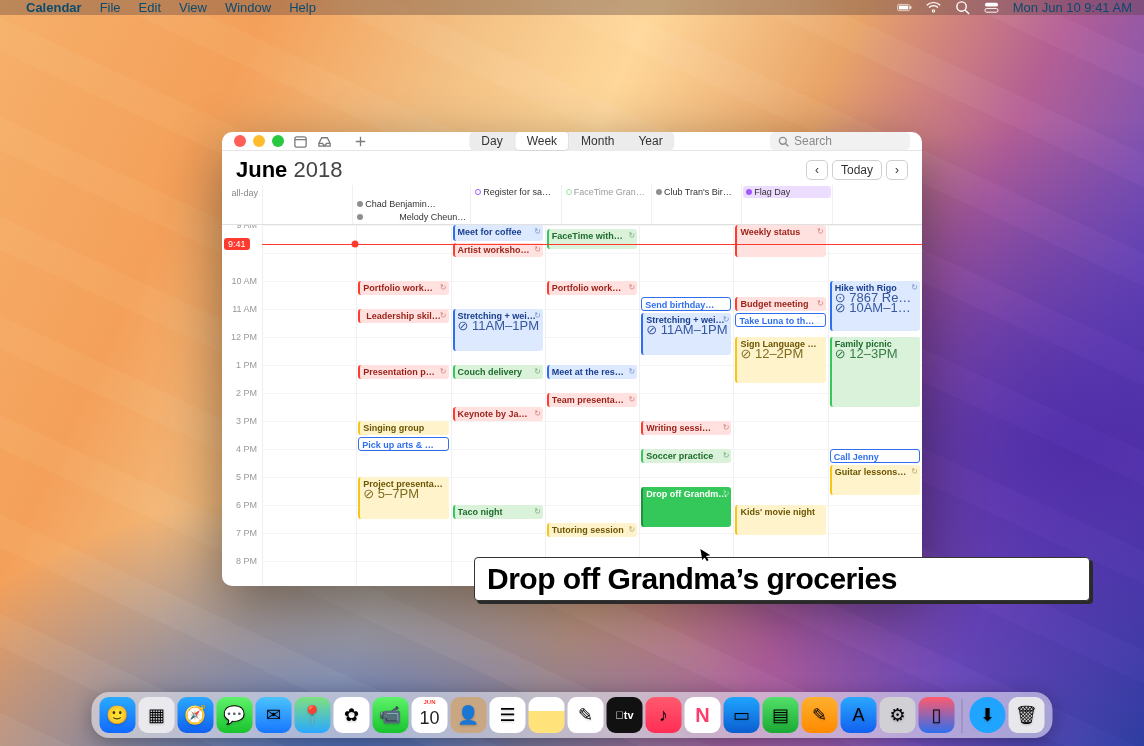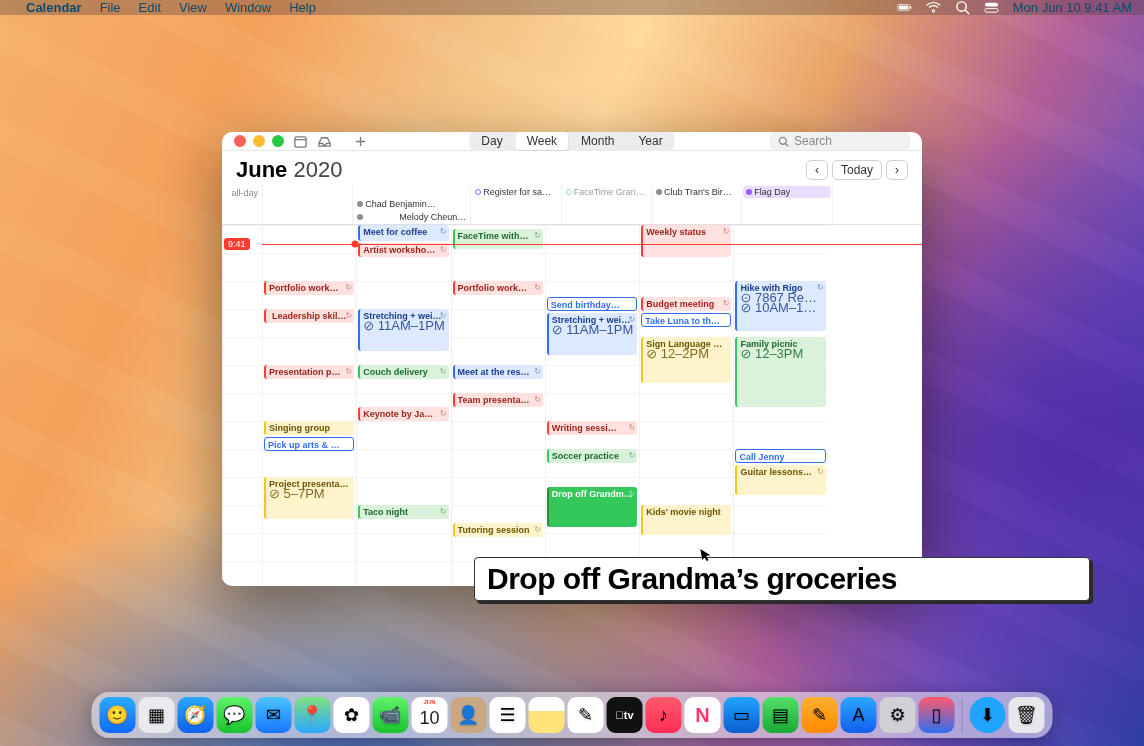--- a/index.html
+++ b/index.html
@@ -209,21 +209,21 @@
           <circle cx="7" cy="7" r="5"></circle>
           <line x1="11" y1="11" x2="15" y2="15"></line>
         </svg>
       <span>Search</span>
     </div>
   </div>
 
   <div class="header">
     <div class="title">
       <span class="month">June</span>
-      <span class="year">2020</span>
+      <span class="year">2018</span>
     </div>
     <div class="nav">
       <button class="chev">‹</button>
       <button>Today</button>
       <button class="chev">›</button>
     </div>
   </div>
 
   <div class="cal">
 
@@ -261,20 +261,35 @@
       <div class="cell" id="ad-fri">
           <div class="chip fill" style="background: rgb(236, 221, 255); color: rgb(162, 89, 255);">
             <span class="cd"></span>
             <span style="color:#333">Flag Day</span>
           </div>
         </div>
       <div class="cell"></div>
     </div>
 
     <div class="timegrid" id="grid">
+      <div class="timecol" id="timecol">
+          <div class="hr">9 AM</div>
+          <div class="hr"></div>
+          <div class="hr">10 AM</div>
+          <div class="hr">11 AM</div>
+          <div class="hr">12 PM</div>
+          <div class="hr">1 PM</div>
+          <div class="hr">2 PM</div>
+          <div class="hr">3 PM</div>
+          <div class="hr">4 PM</div>
+          <div class="hr">5 PM</div>
+          <div class="hr">6 PM</div>
+          <div class="hr">7 PM</div>
+          <div class="hr">8 PM</div>
+        </div>
       <div class="daycol" id="col-sun">
           <div class="slot"></div>
           <div class="slot"></div>
           <div class="slot"></div>
           <div class="slot"></div>
           <div class="slot"></div>
           <div class="slot"></div>
           <div class="slot"></div>
           <div class="slot"></div>
           <div class="slot"></div>

